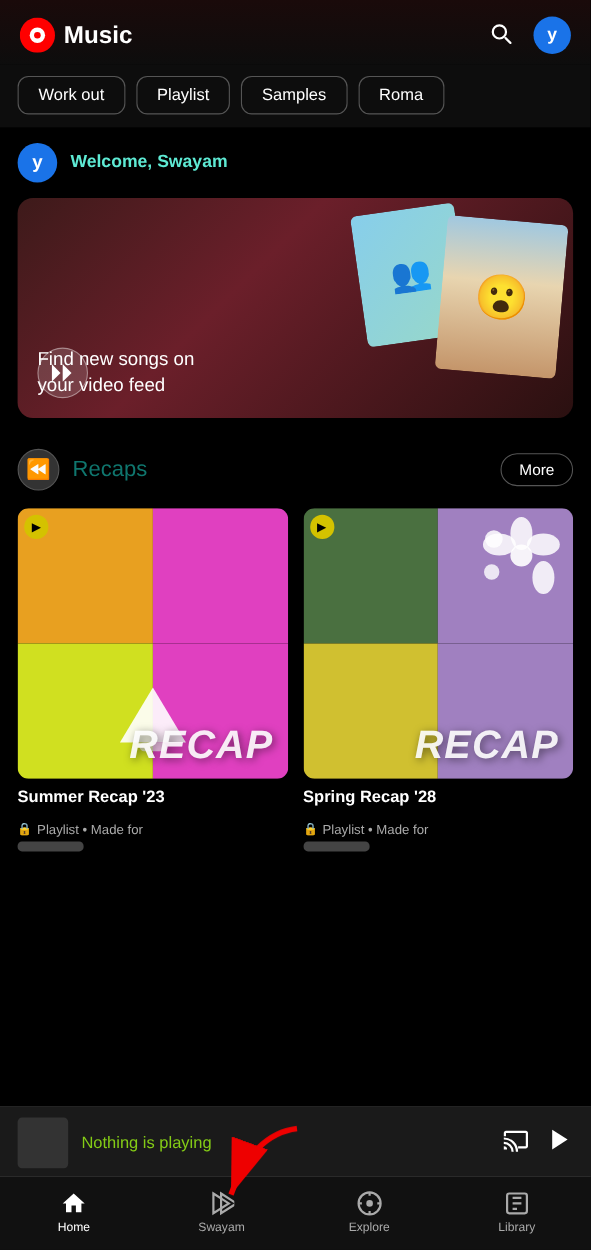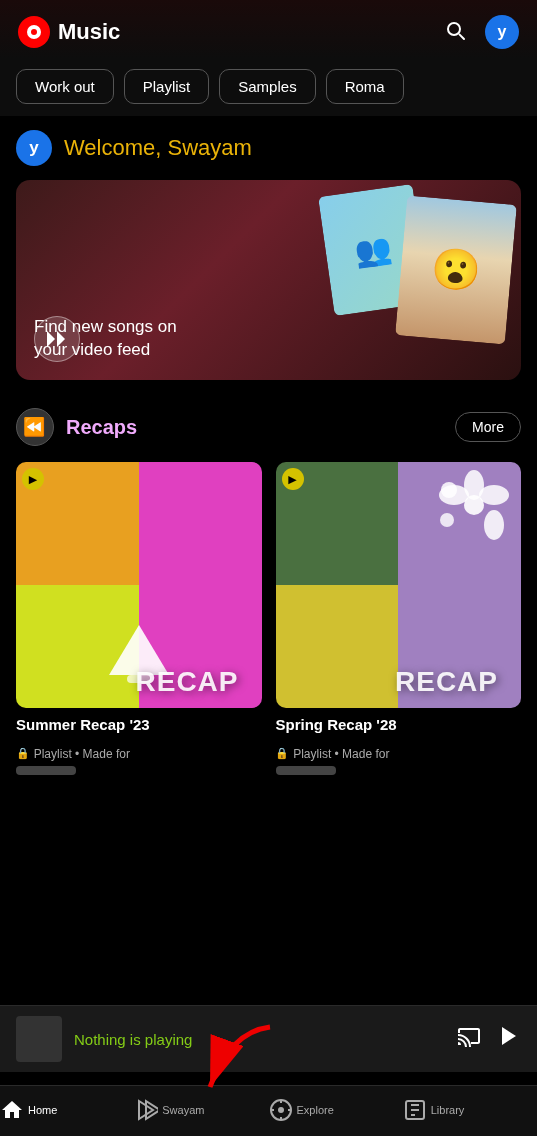--- a/index.html
+++ b/index.html
@@ -100,23 +100,23 @@
       border-radius: 50%;
       background: #1a73e8;
       display: flex;
       align-items: center;
       justify-content: center;
       font-size: 17px;
       font-weight: 600;
       color: #fff;
     }
     .welcome-text {
-      font-size: 22px;
-      font-weight: 400;
-      color: #eab308;
+      font-size: 16px;
+      font-weight: 700;
+      color: #5eead4;
     }
 
     
     .video-feed-banner {
       border-radius: 14px;
       overflow: hidden;
       position: relative;
       height: 200px;
       background: linear-gradient(135deg, #3d1a1a 0%, #6b1f2a 40%, #2a1010 100%);
       display: flex;
@@ -221,22 +221,22 @@
       background: #333;
       border: 1.5px solid #555;
       display: flex;
       align-items: center;
       justify-content: center;
       font-size: 18px;
       color: #fff;
     }
     .section-title {
       font-size: 20px;
-      font-weight: 700;
-      color: #f0abfc;
+      font-weight: 400;
+      color: #0f766e;
     }
     .more-btn {
       border: 1.5px solid #555;
       border-radius: 20px;
       padding: 6px 16px;
       font-size: 14px;
       color: #fff;
       background: transparent;
       cursor: pointer;
       text-align: right;
@@ -282,28 +282,29 @@
       position: absolute;
       bottom: 0;
       left: 0;
       right: 0;
       top: 0;
       display: flex;
       align-items: center;
       justify-content: center;
     }
     .recap-text-overlay {
-      font-size: 28px;
+      font-size: 36px;
       font-weight: 900;
       color: rgba(255,255,255,0.9);
       letter-spacing: 1px;
       text-shadow: 2px 2px 8px rgba(0,0,0,0.5);
       position: absolute;
       bottom: 10px;
-      right: 23px;
+      right: 13px;
+      font-style: italic;
     }
     .recap-rewind-icon {
       position: absolute;
       top: 6px;
       left: 6px;
       width: 22px;
       height: 22px;
       border-radius: 50%;
       background: #d4c200;
       display: flex;
@@ -394,21 +395,21 @@
       left: 0;
       width: 537px;
       background: #111;
       display: flex;
       border-top: 1px solid #2a2a2a;
       padding: 8px 0 10px 0;
     }
     .nav-item {
       flex: 1;
       display: flex;
-      flex-direction: row;
+      flex-direction: column;
       align-items: center;
       gap: 4px;
       cursor: pointer;
       padding: 4px 0;
     }
     .nav-label {
       font-size: 11px;
       color: #aaa;
     }
     .nav-label.active {

